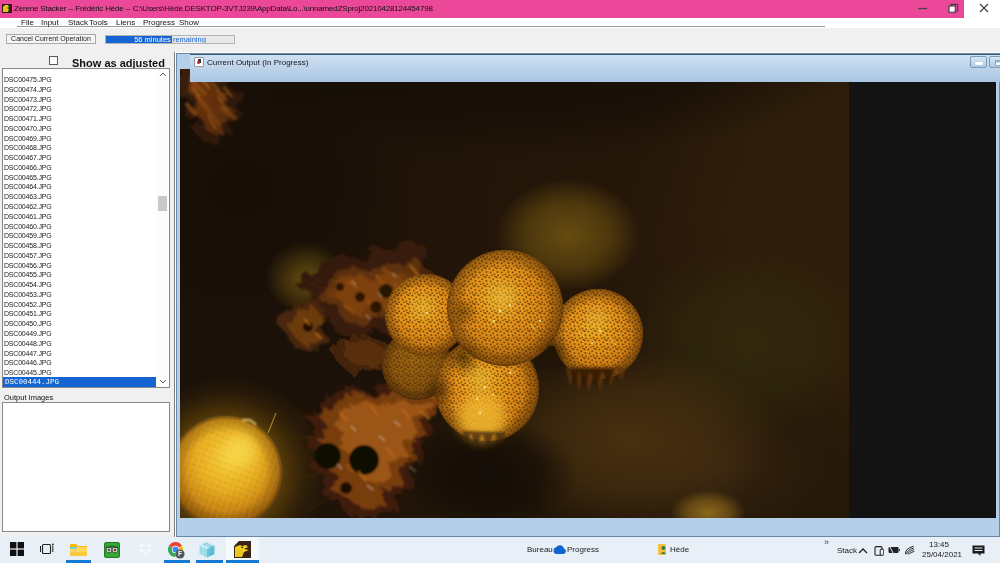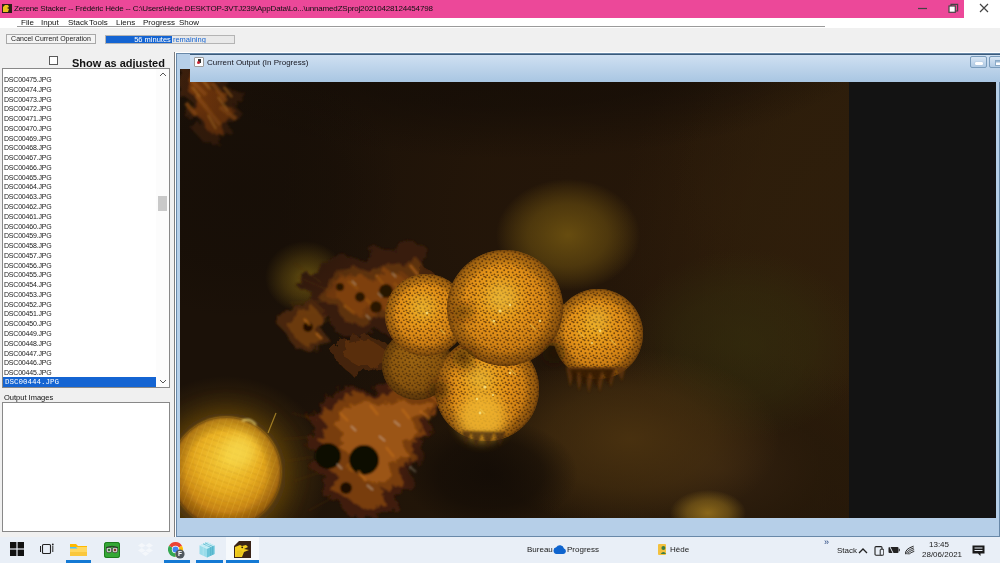--- a/index.html
+++ b/index.html
@@ -501,19 +501,19 @@
     <rect x="10.8" y="2.8" width="1" height="2.4" fill="#222"></rect>
     <path d="M2 1 L5 7" stroke="#e9eff7" stroke-width="1"></path>
   </svg>
   <svg class="abs" style="left:904px;top:8px" width="11" height="10" viewBox="0 0 11 10">
     <path d="M1.6 9.2 Q0.6 4 9.6 1.2" fill="none" stroke="#222" stroke-width="1"></path>
     <path d="M2.8 9.2 Q2.2 5.4 9.9 2.9" fill="none" stroke="#222" stroke-width="0.9"></path>
     <path d="M4 9.3 Q3.7 6.6 10.1 4.6" fill="none" stroke="#222" stroke-width="0.9"></path>
     <path d="M5.2 9.4 Q5 8 10.3 6.3" fill="none" stroke="#222" stroke-width="0.9"></path>
   </svg>
   <div class="tbtxt" style="left:929px;top:3px">13:45</div>
-  <div class="tbtxt" style="left:922px;top:13px">28/06/2021</div>
+  <div class="tbtxt" style="left:922px;top:13px">25/04/2021</div>
   <svg class="abs" style="left:972px;top:8px" width="13" height="12" viewBox="0 0 13 12">
     <path d="M0.5 0.5 L12.5 0.5 L12.5 8.5 L8.5 8.5 L8.5 11 L6 8.5 L0.5 8.5 Z" fill="#1a1a1a"></path>
     <line x1="2.5" y1="3" x2="10.5" y2="3" stroke="#e9eff7" stroke-width="1"></line>
     <line x1="2.5" y1="5.5" x2="10.5" y2="5.5" stroke="#e9eff7" stroke-width="1"></line>
   </svg>
 </div>
 
 </body></html>

